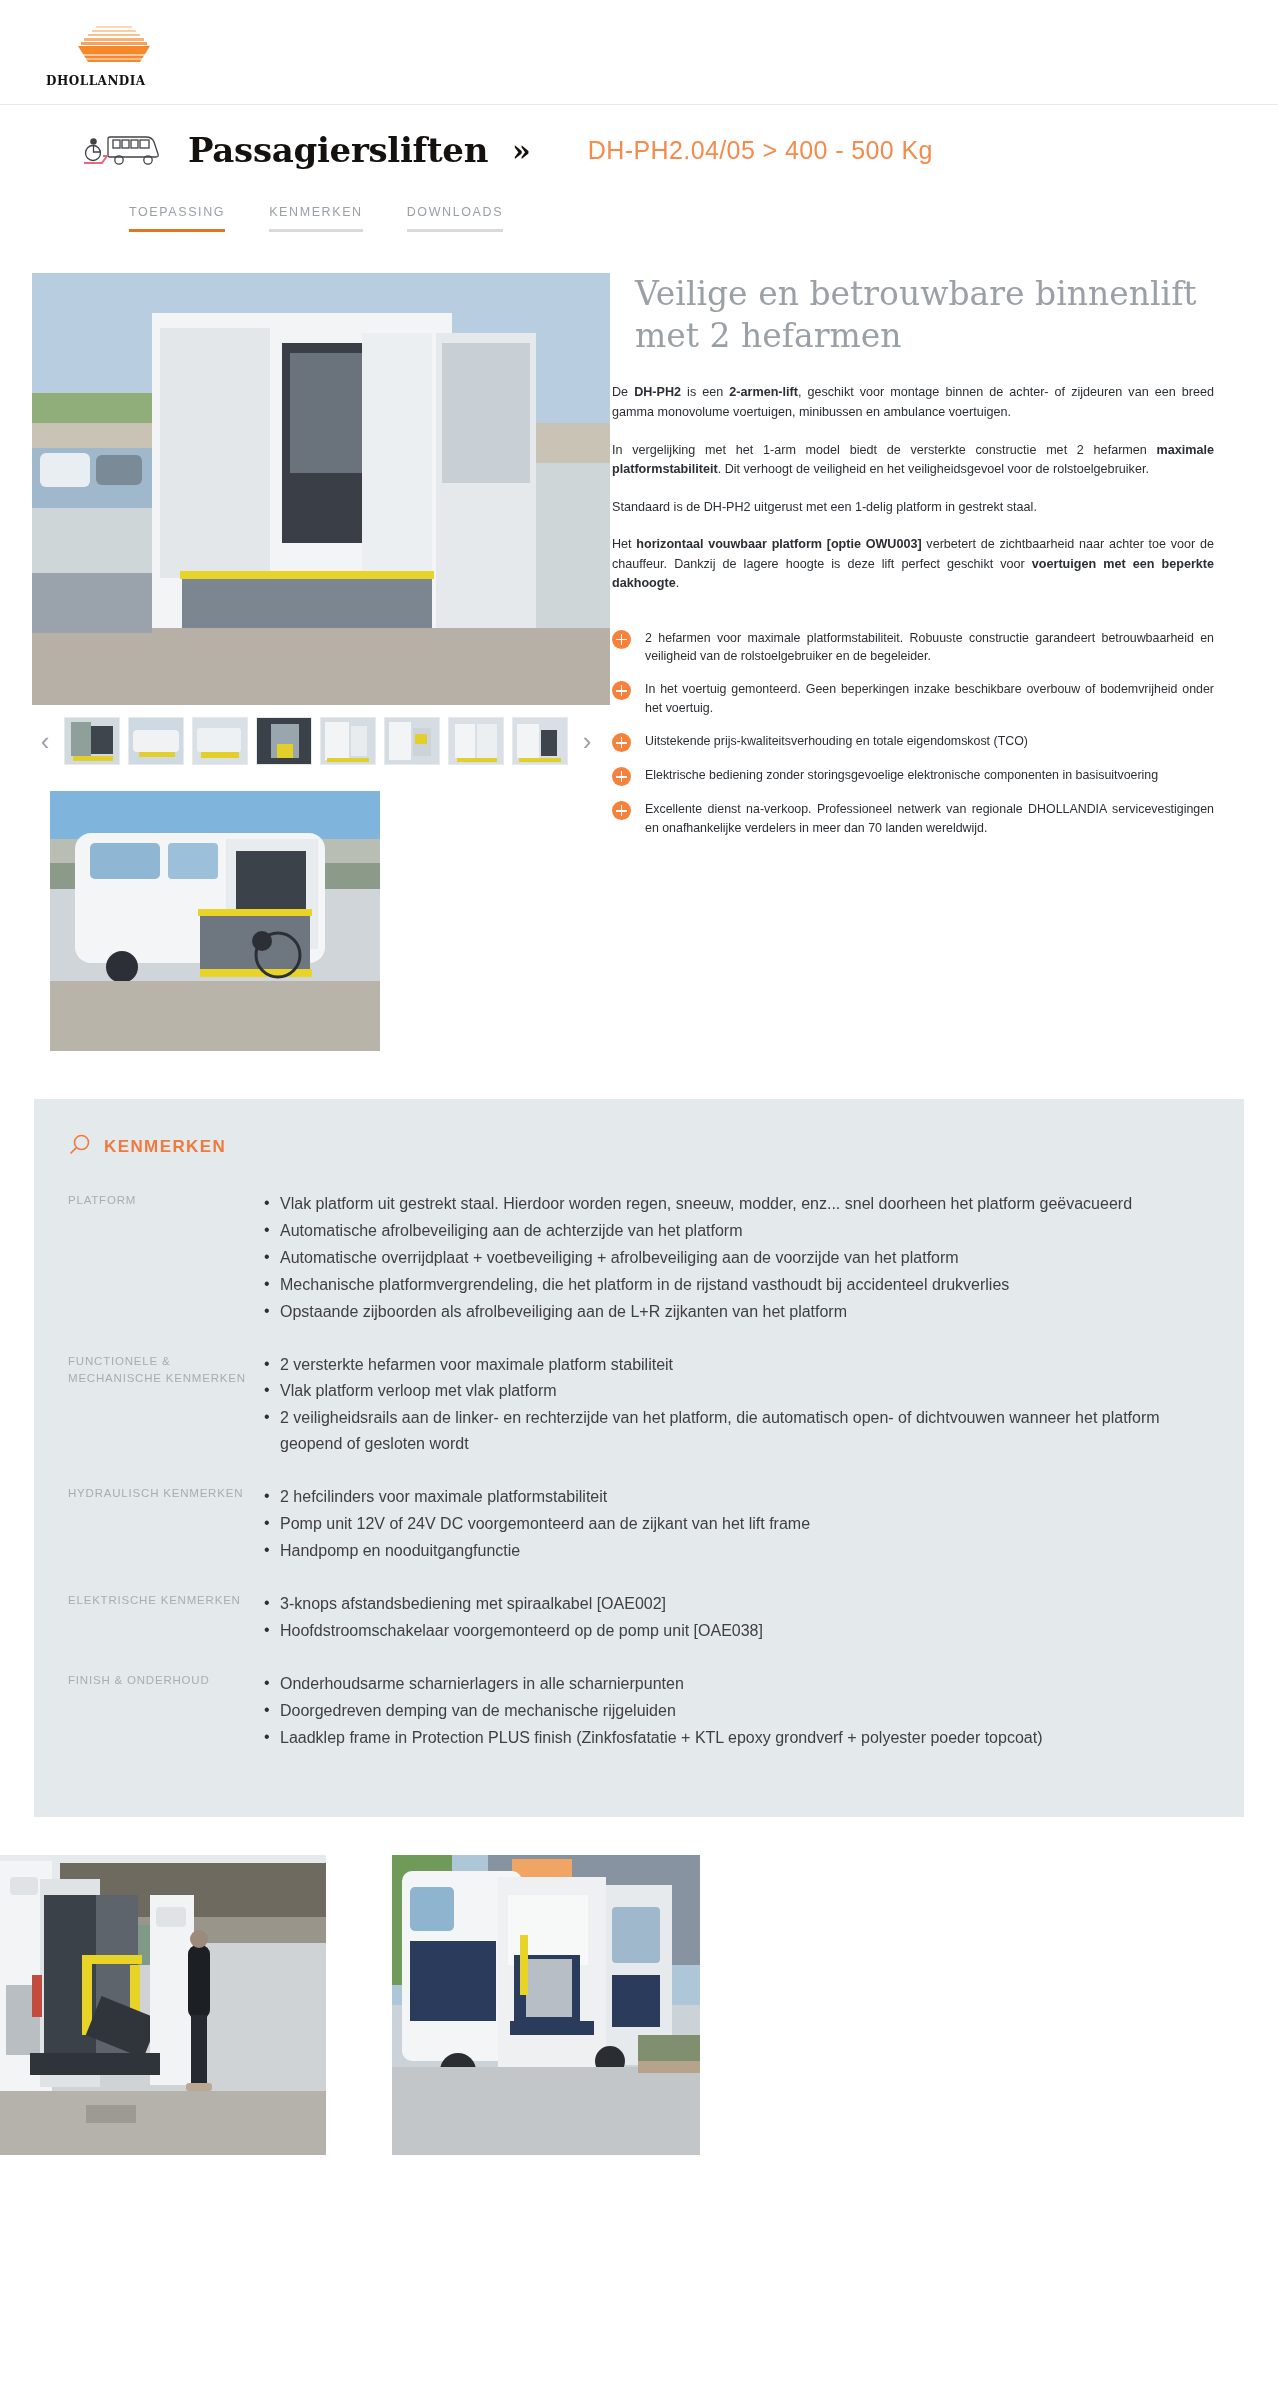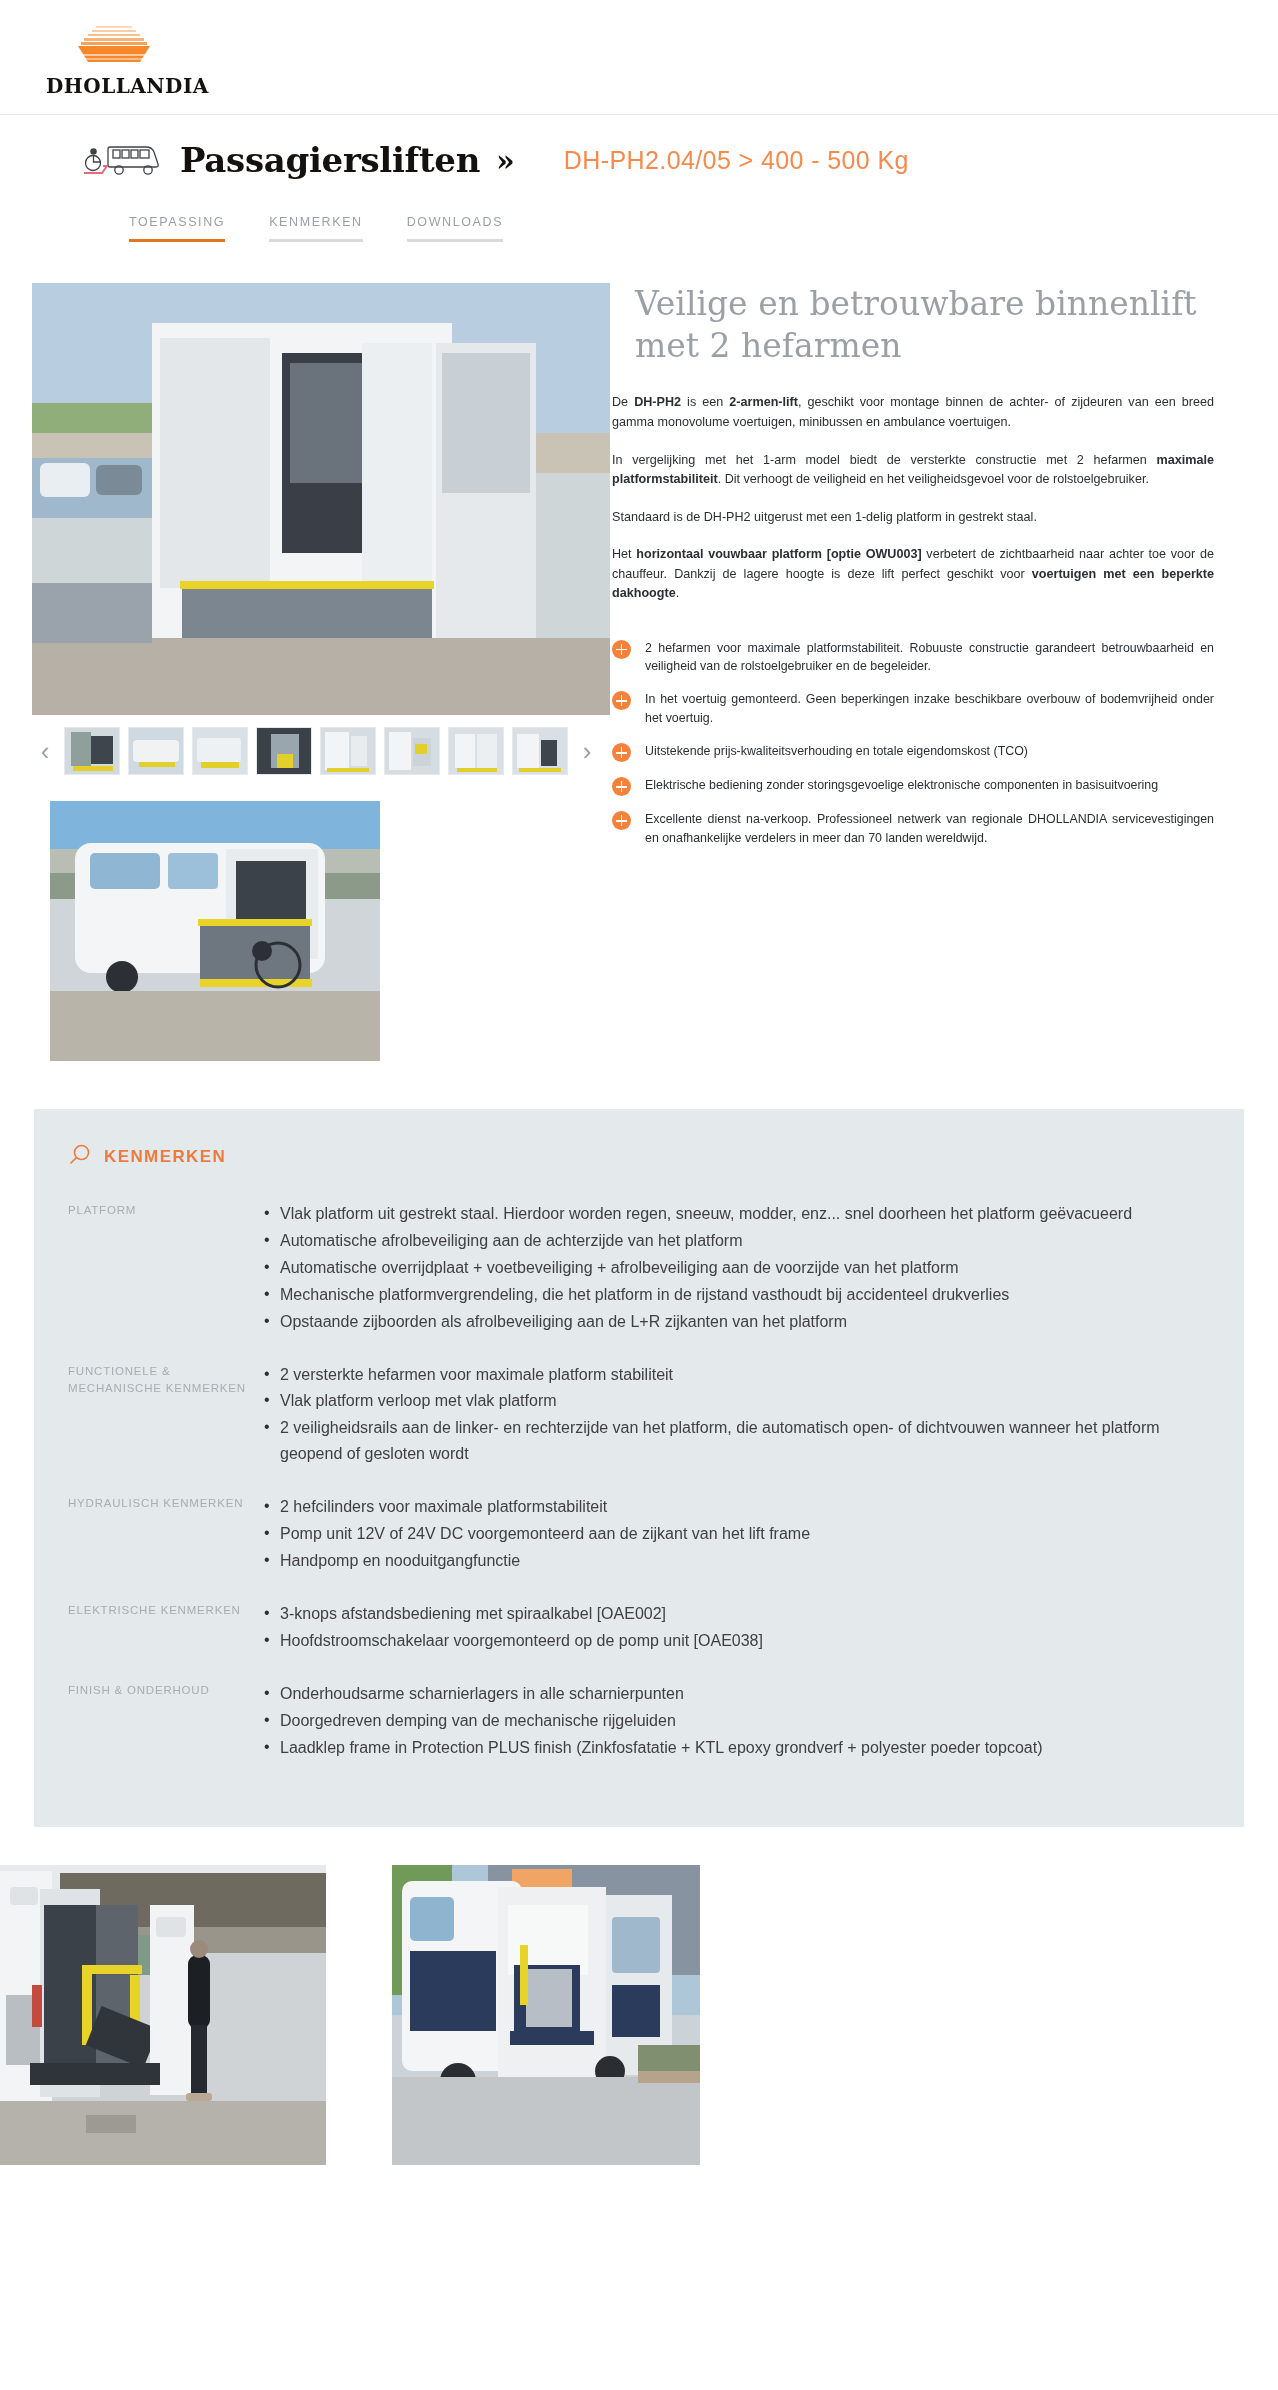--- a/index.html
+++ b/index.html
@@ -10,28 +10,28 @@
     color: #2b2f33;
   }
   body { position: relative; width: 1278px; min-height: 2390px; overflow: hidden; }
 
   
   .logo-bar { padding: 24px 0 10px 46px; }
   .logo { width: 150px; }
   .logo-mark { height: 48px; position: relative; width: 112px; margin-left: 12px; }
   .logo-word {
     font-family: "DejaVu Serif", "Liberation Serif", serif;
-    font-weight: bold; font-size: 20px; letter-spacing: 0.5px;
+    font-weight: bold; font-size: 12px; letter-spacing: 0.5px;
     color: #14110f; margin-top: 2px;
   }
   .hairline { height: 1px; background: #e8e9ea; margin: 6px 0 0 0; }
 
   
   .title-row {
-    display: flex; align-items: center; gap: 14px;
+    display: flex; align-items: center; gap: 22px;
     padding: 22px 0 0 80px;
   }
   .title-icon { width: 86px; height: 46px; flex: 0 0 auto; }
   .page-title {
     font-family: "DejaVu Serif", "Liberation Serif", serif;
     font-weight: bold; font-size: 34px; color: #14110f; letter-spacing: -0.3px;
   }
   .title-chev {
     font-family: "DejaVu Serif", serif; font-size: 30px; font-weight: bold;
     color: #14110f; margin: 0 4px 0 2px;

